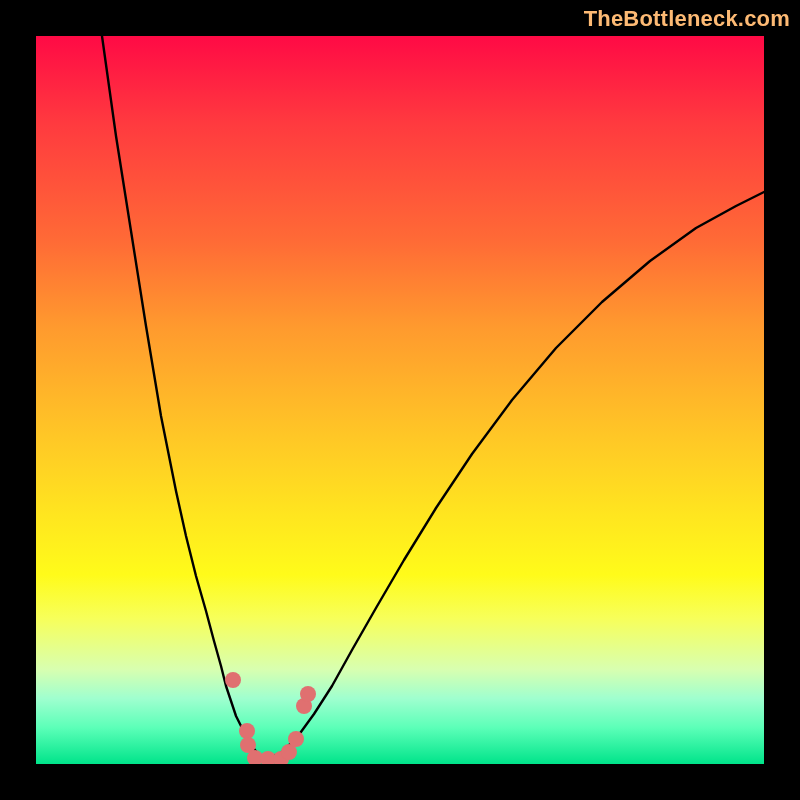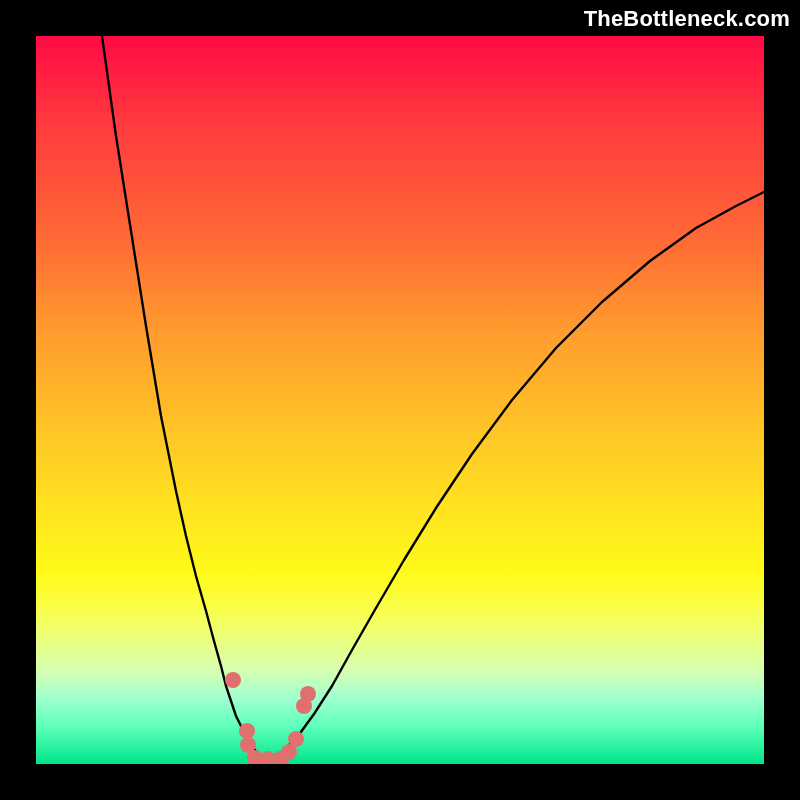--- a/index.html
+++ b/index.html
@@ -37,21 +37,21 @@
     left: 0;
     top: 0;
     width: 728px;
     height: 728px;
     pointer-events: none;
   }
   .watermark {
     position: absolute;
     top: 6px;
     right: 10px;
-    color: #ffffff;
+    color: #fdba74;
     font-size: 22px;
     font-weight: 600;
     letter-spacing: 0.2px;
     user-select: none;
   }
 </style>
 </head>
 <body>
 
 <div class="frame">

